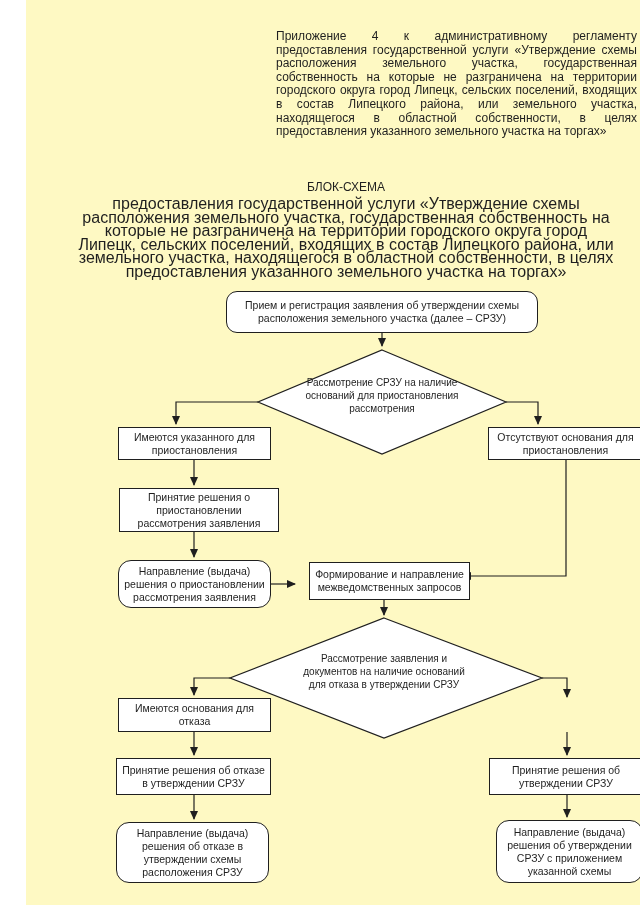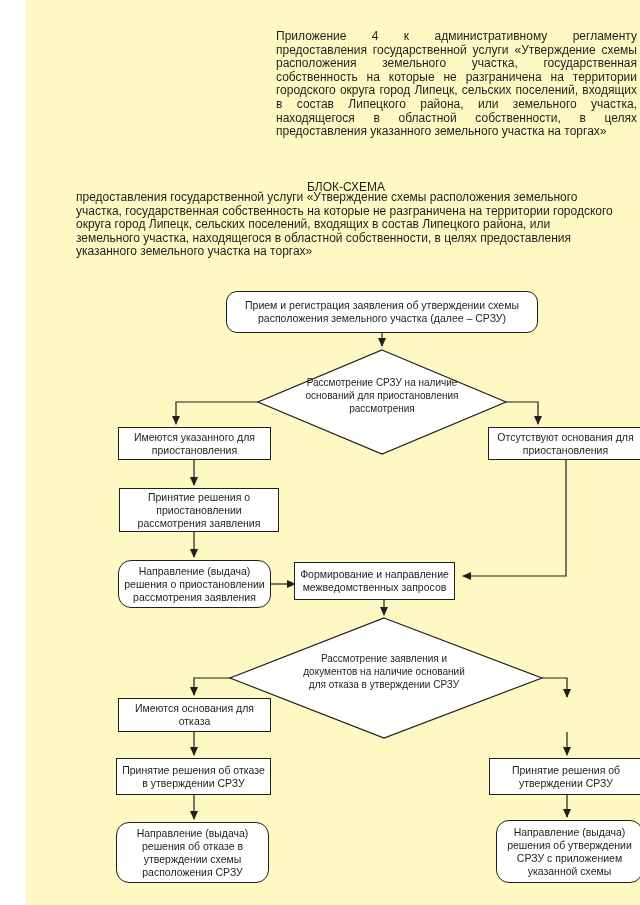--- a/index.html
+++ b/index.html
@@ -19,23 +19,23 @@
     text-align:justify;
   }
   .doc-title{
     position:absolute;
     left:0;top:180px;width:640px;
     font-size:12px;line-height:14px;
     text-align:center;
   }
   .doc-subtitle{
     position:absolute;
-    left:50px;top:191px;width:540px;
-    font-size:12px;line-height:13.6px;
-    text-align:left;
+    left:50px;top:197px;width:540px;
+    font-size:16px;line-height:13.6px;
+    text-align:center;
   }
   .flowchart{position:absolute;left:0;top:0;width:640px;height:905px;}
   .connectors{position:absolute;left:0;top:0;width:640px;height:905px;}
   .node{
     position:absolute;
     display:flex;align-items:center;justify-content:center;
     box-sizing:border-box;
     text-align:center;
     font-size:10.5px;line-height:13px;
     background:#ffffff;
@@ -92,21 +92,21 @@
     <div class="diamond-label" style="left:271px;top:376px;width:170px;">Рассмотрение СРЗУ на наличие оснований для приостановления рассмотрения</div>
 
     <div class="node" style="left:92px;top:427px;width:153px;height:33px;">Имеются указанного для приостановления</div>
 
     <div class="node" style="left:462px;top:427px;width:155px;height:33px;">Отсутствуют основания для приостановления</div>
 
     <div class="node" style="left:93px;top:488px;width:160px;height:44px;">Принятие решения о приостановлении рассмотрения заявления</div>
 
     <div class="node rounded" style="left:92px;top:560px;width:153px;height:48px;">Направление (выдача) решения о приостановлении рассмотрения заявления</div>
 
-    <div class="node" style="left:268px;top:562px;width:161px;height:38px;">Формирование и направление межведомственных запросов</div>
+    <div class="node" style="left:283px;top:562px;width:161px;height:38px;">Формирование и направление межведомственных запросов</div>
 
     <div class="diamond-label" style="left:273px;top:652px;width:170px;">Рассмотрение заявления и документов на наличие оснований для отказа в утверждении СРЗУ</div>
 
     <div class="node" style="left:92px;top:698px;width:153px;height:34px;">Имеются основания для отказа</div>
 
 
     <div class="node" style="left:90px;top:758px;width:155px;height:37px;">Принятие решения об отказе в утверждении СРЗУ</div>
 
     <div class="node" style="left:463px;top:758px;width:154px;height:37px;">Принятие решения об утверждении СРЗУ</div>
 

